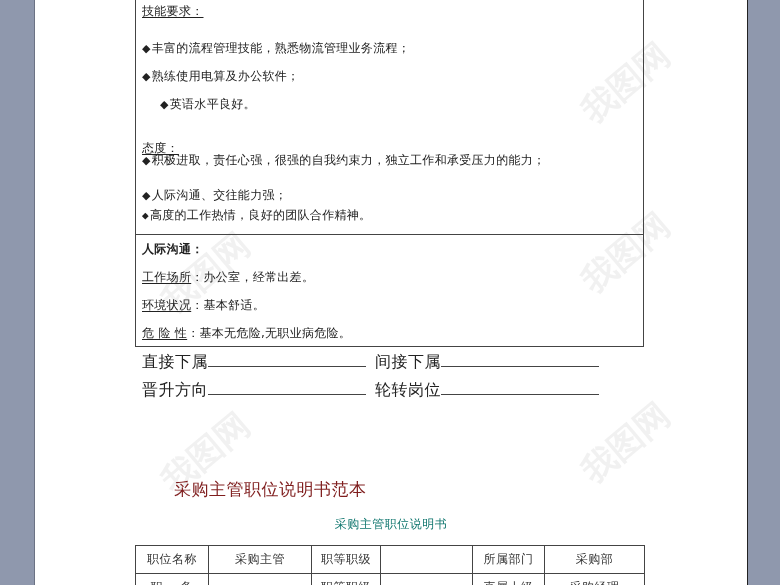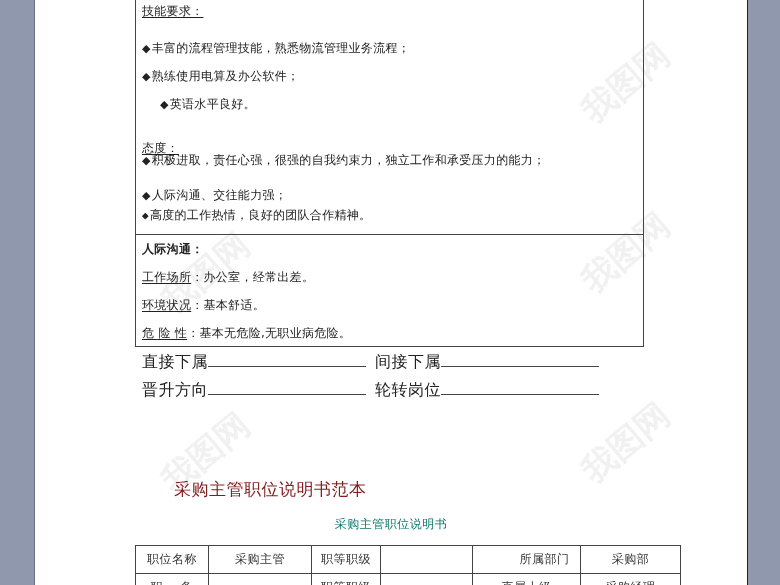--- a/index.html
+++ b/index.html
@@ -96,21 +96,21 @@
   <div class="doc-title">采购主管职位说明书范本</div>
   <div class="doc-sub">采购主管职位说明书</div>
 
   <table class="info">
     <tbody>
         <tr>
       <td style="width:72px;">职位名称</td>
       <td style="width:102px;">采购主管</td>
       <td style="width:68px;">职等职级</td>
       <td style="width:91px;"></td>
-      <td style="width:71px;padding-left:36px;">所属部门</td>
+      <td style="width:71px;">所属部门</td>
       <td style="width:99px;">采购部</td>
     </tr>
     <tr>
       <td style="white-space:pre;">职    务</td>
       <td></td>
       <td>职等职级</td>
       <td></td>
       <td>直属上级</td>
       <td>采购经理</td>
     </tr>

